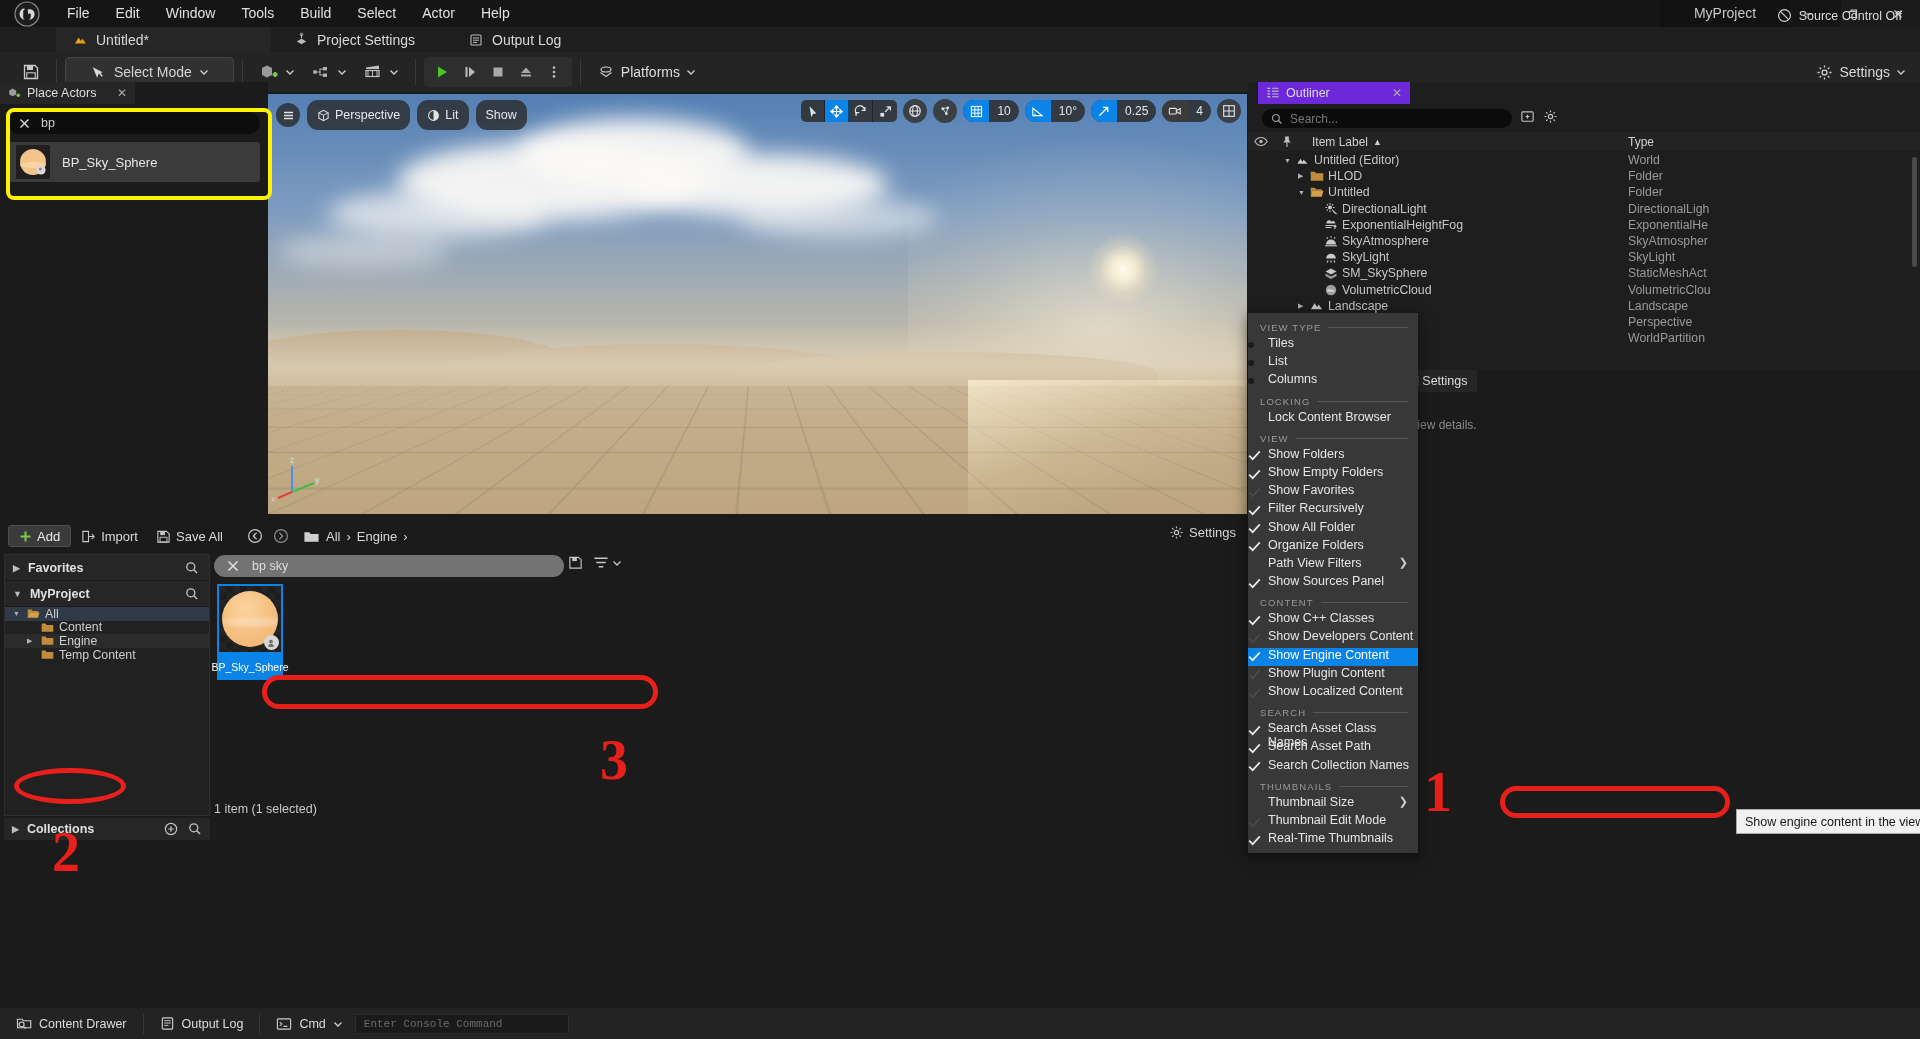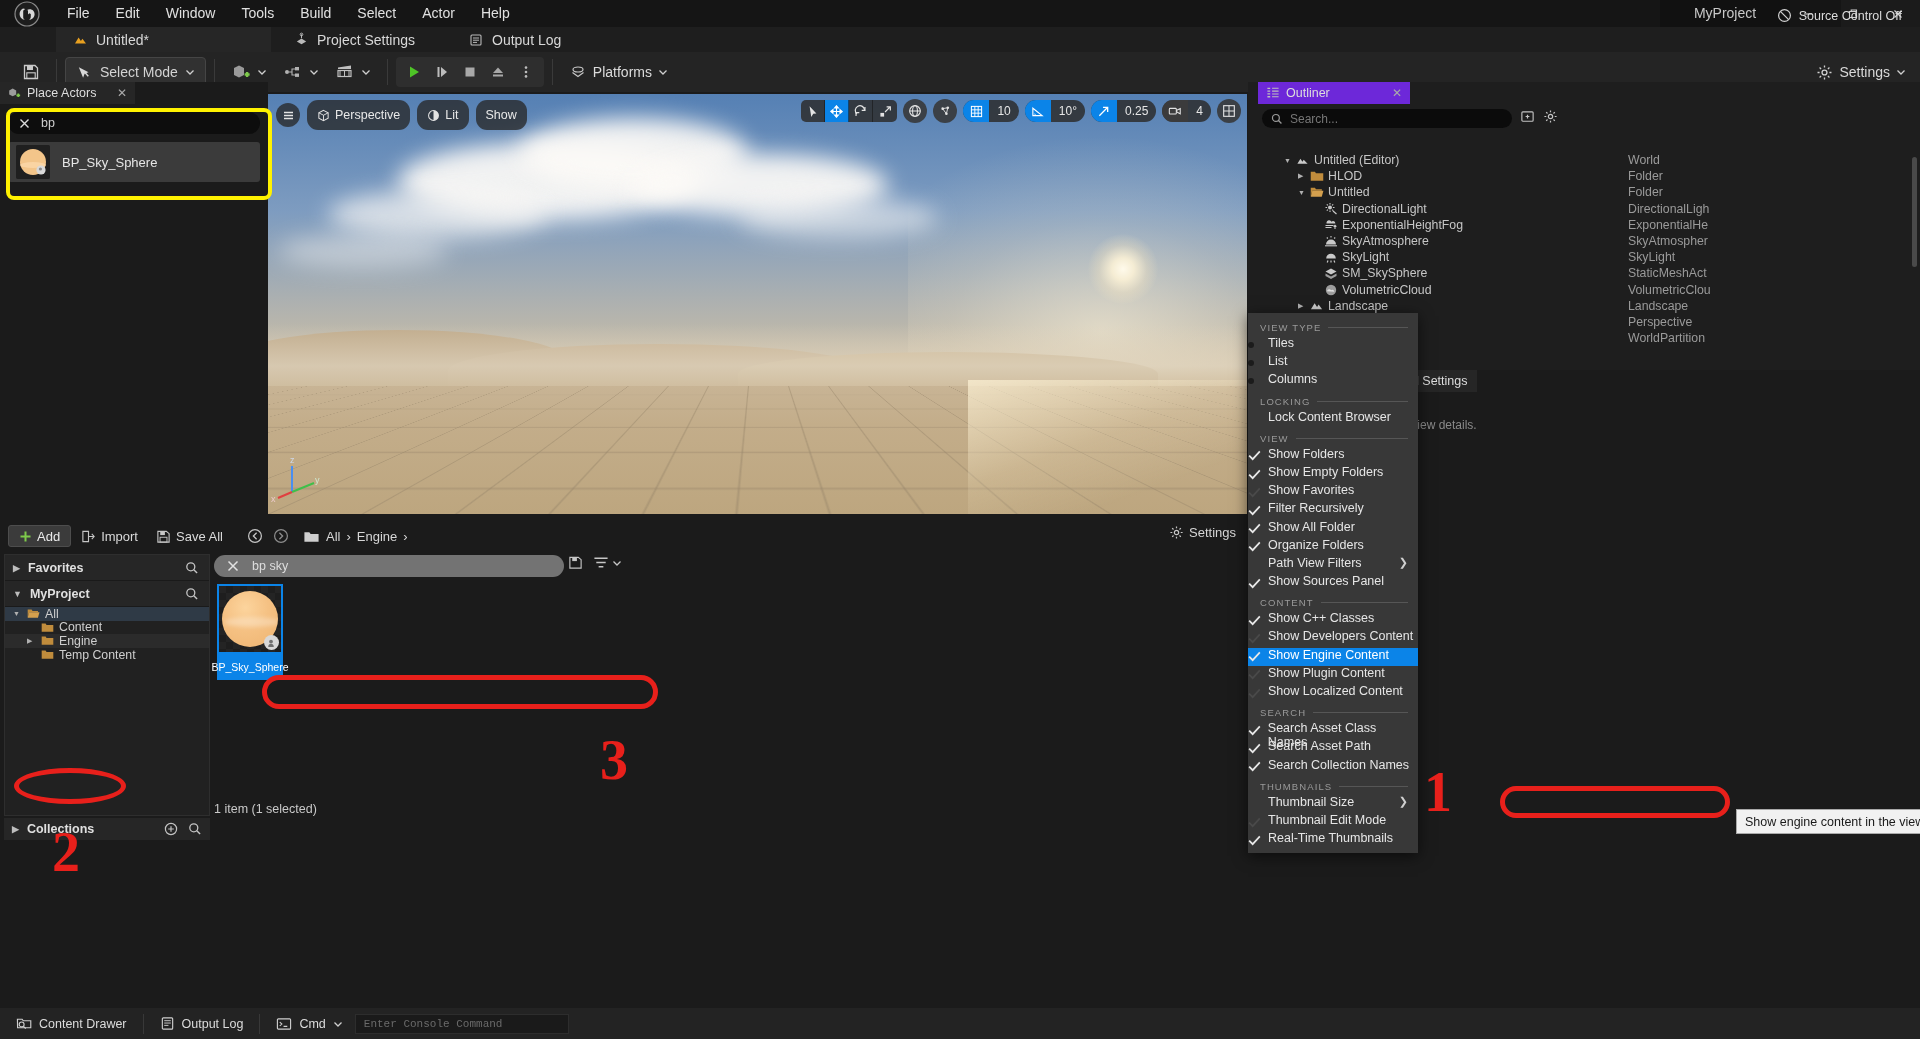--- a/index.html
+++ b/index.html
@@ -24,21 +24,21 @@
   
   .tabbar{position:absolute;left:0;top:27px;width:1920px;height:25px;background:#1e1e1e;}
   .tab{position:absolute;top:0;height:25px;display:flex;align-items:center;gap:8px;padding:0 16px;font-size:14px;color:#d8d8d8;}
   .tab.active{background:#262626;}
   .tab .ti{width:16px;height:16px;display:flex;align-items:center;justify-content:center;}
 
   
   .toolbar{position:absolute;left:0;top:52px;width:1920px;height:40px;background:#242424;display:flex;align-items:center;}
   .tb-btn{height:30px;display:flex;align-items:center;gap:6px;padding:0 8px;border-radius:4px;color:#dcdcdc;font-size:14px;}
   .tb-sep{width:1px;height:26px;background:#3a3a3a;margin:0 8px;}
-  .mode-btn{background:#313131;border:1px solid #454545;border-radius:4px;padding:0 10px;height:30px;display:flex;align-items:center;gap:7px;font-size:14px;}
+  .mode-btn{background:#313131;border:1px solid #454545;border-radius:4px;padding:0 24px;height:30px;display:flex;align-items:center;gap:7px;font-size:14px;}
   .play-group{background:#2e2e2e;border-radius:4px;height:30px;display:flex;align-items:center;padding:0 4px;}
   .play-group .pb{width:28px;height:28px;display:flex;align-items:center;justify-content:center;border-radius:3px;}
   .settings-right{position:absolute;right:14px;top:52px;height:40px;display:flex;align-items:center;gap:6px;font-size:14px;color:#d8d8d8;}
 
   
   .viewport{position:absolute;left:268px;top:94px;width:979px;height:420px;overflow:hidden;}
   .vp-sky{position:absolute;inset:0;background:
      linear-gradient(#5580b4 0%, #7e9cc0 28%, #b9b6ac 55%, #d8c6a6 70%, #cbb694 80%, #c4ae8b 100%);}
   .vp-sun{position:absolute;left:820px;top:140px;width:70px;height:70px;border-radius:50%;
      background:radial-gradient(circle, rgba(255,250,235,1) 0%, rgba(255,244,215,.85) 22%, rgba(255,236,195,0.30) 48%, rgba(255,230,180,0) 72%);}
@@ -532,20 +532,37 @@
           </svg>
       </span>
       <span>
         <svg width="15" height="15" viewBox="0 0 16 16">
             <circle cx="8" cy="8" r="2.3" fill="none" stroke="#c4c4c4" stroke-width="1.3"></circle>
             <g stroke="#c4c4c4" stroke-width="1.3">
               <path d="M8 1.5v2M8 12.5v2M1.5 8h2M12.5 8h2M3.4 3.4l1.4 1.4M11.2 11.2l1.4 1.4M12.6 3.4l-1.4 1.4M4.8 11.2l-1.4 1.4"></path>
             </g>
           </svg>
       </span>
+    </div>
+    <div class="ol-hdr">
+      <span style="width:26px;display:flex;justify-content:center;">
+        <svg width="14" height="11" viewBox="0 0 16 11">
+            <path d="M1 5.5S3.6 1 8 1s7 4.5 7 4.5-2.6 4.5-7 4.5-7-4.5-7-4.5z" fill="none" stroke="#bdbdbd" stroke-width="1.2"></path>
+            <circle cx="8" cy="5.5" r="1.9" fill="#bdbdbd"></circle>
+          </svg>
+      </span>
+      <span style="width:26px;display:flex;justify-content:center;">
+        <svg width="12" height="13" viewBox="0 0 12 14">
+            <path d="M4 1.5h4v4l2 2.5H2l2-2.5z" fill="#bdbdbd"></path>
+            <path d="M6 8v5" stroke="#bdbdbd" stroke-width="1.2"></path>
+          </svg>
+      </span>
+      <span style="margin-left:12px">Item Label</span>
+      <span style="margin-left:5px;font-size:9px;">▲</span>
+      <span style="position:absolute;left:380px">Type</span>
     </div>
     <div id="outliner-rows">
         <div class="ol-row" style="top: 70px;">
           <span style="position:absolute;left:36px;font-size:7px;color:#b0b0b0;">▼</span>
           <span style="position:absolute;left:48px;display:flex;align-items:center;">
             <svg width="13" height="13" viewBox="0 0 14 14">
               <path d="M1.5 10.5l3.3-5.5 2.1 3.3 1.4-2.1 4.2 4.3z" fill="#c9c9c9"></path>
             </svg>
           </span>
           <span class="lbl" style="left:66px;">Untitled (Editor)</span>

